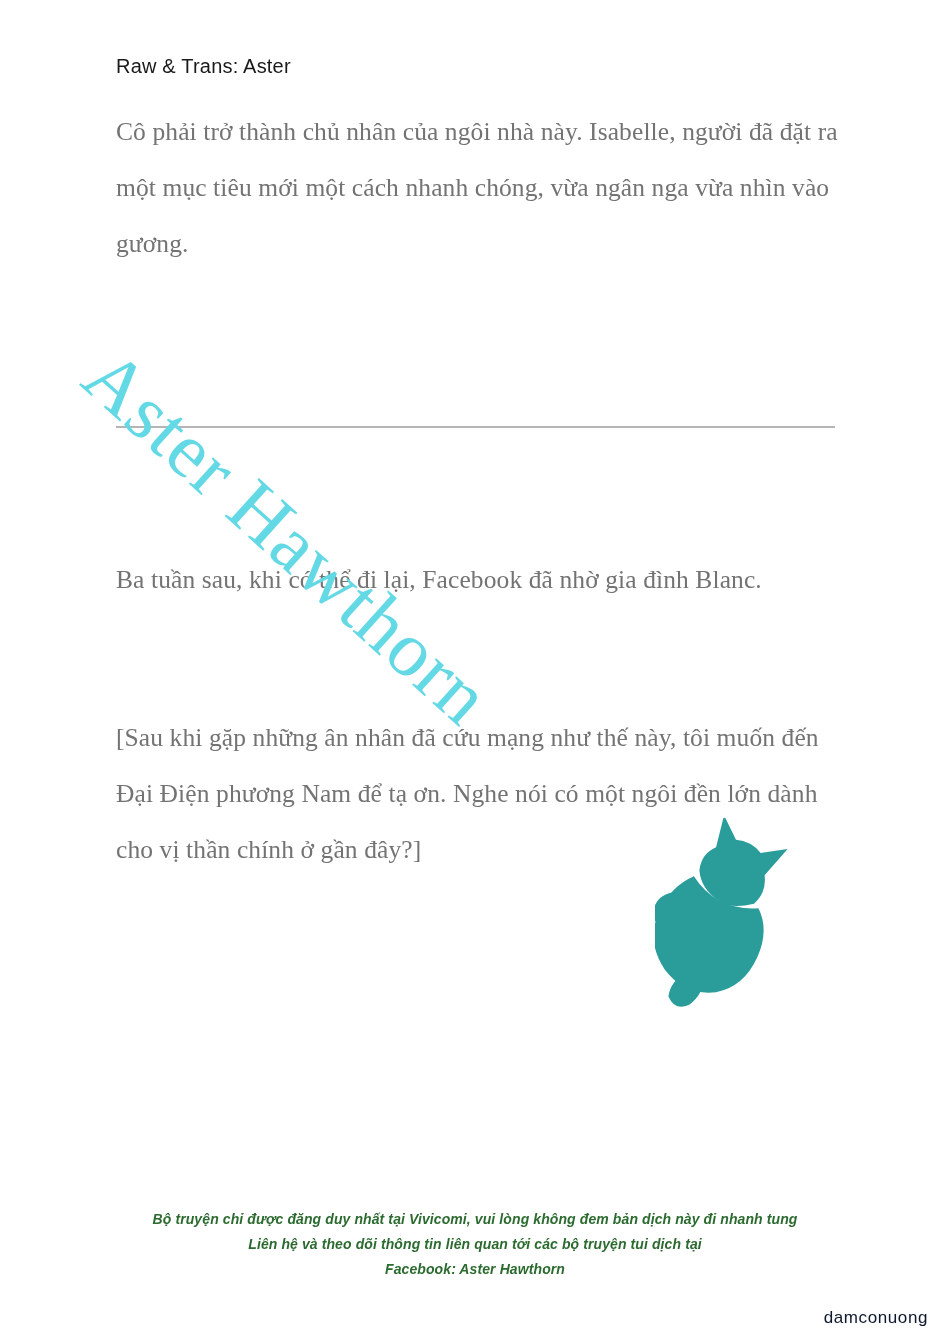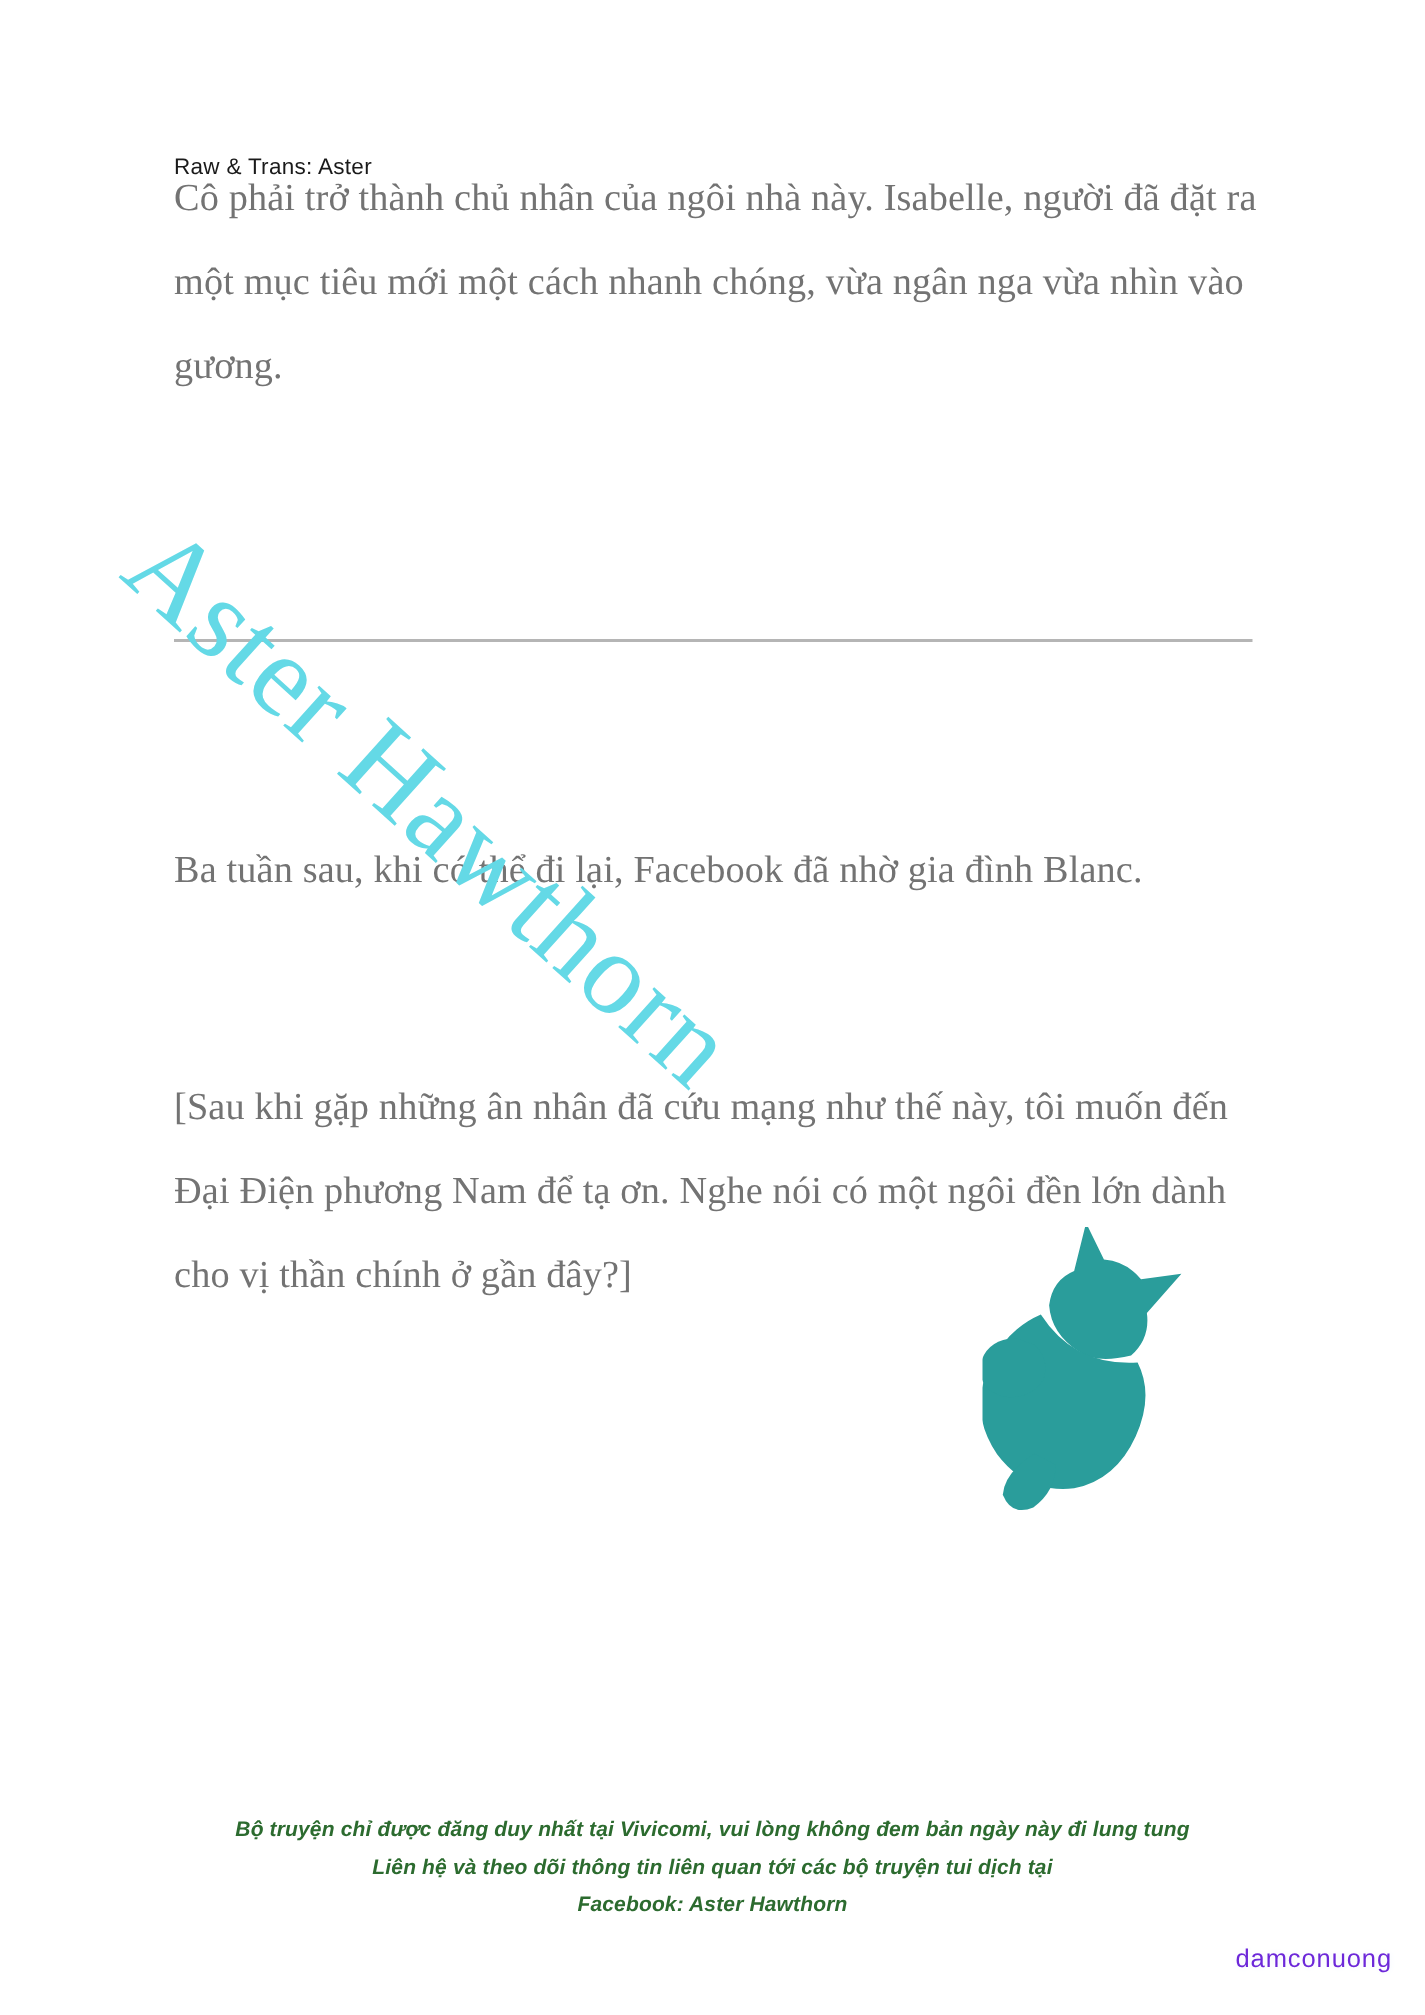--- a/index.html
+++ b/index.html
@@ -20,25 +20,24 @@
     inset: 0;
     background: #ffffff;
   }
 
   
   .doc-header {
     position: absolute;
     left: 116px;
     top: 55px;
     font-family: "Liberation Sans", "DejaVu Sans", sans-serif;
-    font-size: 15px;
+    font-size: 20px;
     color: #1a1a1a;
     letter-spacing: 0.2px;
     white-space: nowrap;
-    margin-top: 48px;
   }
 
   
   .body-col {
     position: absolute;
     left: 116px;
     top: 104px;
     width: 724px;
   }
 
@@ -135,25 +134,25 @@
     font-family: "Liberation Sans", "DejaVu Sans", sans-serif;
     font-weight: bold;
     font-style: italic;
     font-size: 30px;
     letter-spacing: -1.4px;
   }
 
   .site-tag {
     position: absolute;
     right: 22px;
-    bottom: 27px;
+    bottom: 15px;
     font-family: "Liberation Sans", "DejaVu Sans", sans-serif;
     font-size: 17px;
     letter-spacing: 0.6px;
-    color: #6d28d9;
+    color: #0f172a;
     text-shadow: 0 0 2px #ffffff, 0 0 5px #eef3fb;
   }
 </style>
 </head>
 <body>
 
 <div class="page">
 
   <div class="doc-header">Raw &amp; Trans: Aster</div>
 
@@ -201,21 +200,21 @@
 
         <path d="M16 98 Q0 108 4 124 Q10 140 28 136 Q44 130 46 114
                  Q44 100 30 96 Z"></path>
 
         <path d="M64 160 Q52 180 58 194 Q70 204 80 192 Q88 176 80 160 Z"></path>
       </g>
     </svg>
   </div>
 
   <div class="footer-note">
-    <div>Bộ truyện chỉ được đăng duy nhất tại Vivicomi, vui lòng không đem bản ngày này đi lung tung</div>
+    <div>Bộ truyện chỉ được đăng duy nhất tại Vivicomi, vui lòng không đem bản dịch này đi nhanh tung</div>
     <div>Liên hệ và theo dõi thông tin liên quan tới các bộ truyện tui dịch tại</div>
     <div>Facebook: Aster Hawthorn</div>
   </div>
 
   <div class="bottom-bar">
 
 
     <div class="site-tag">damconuong</div>
 
   </div>

